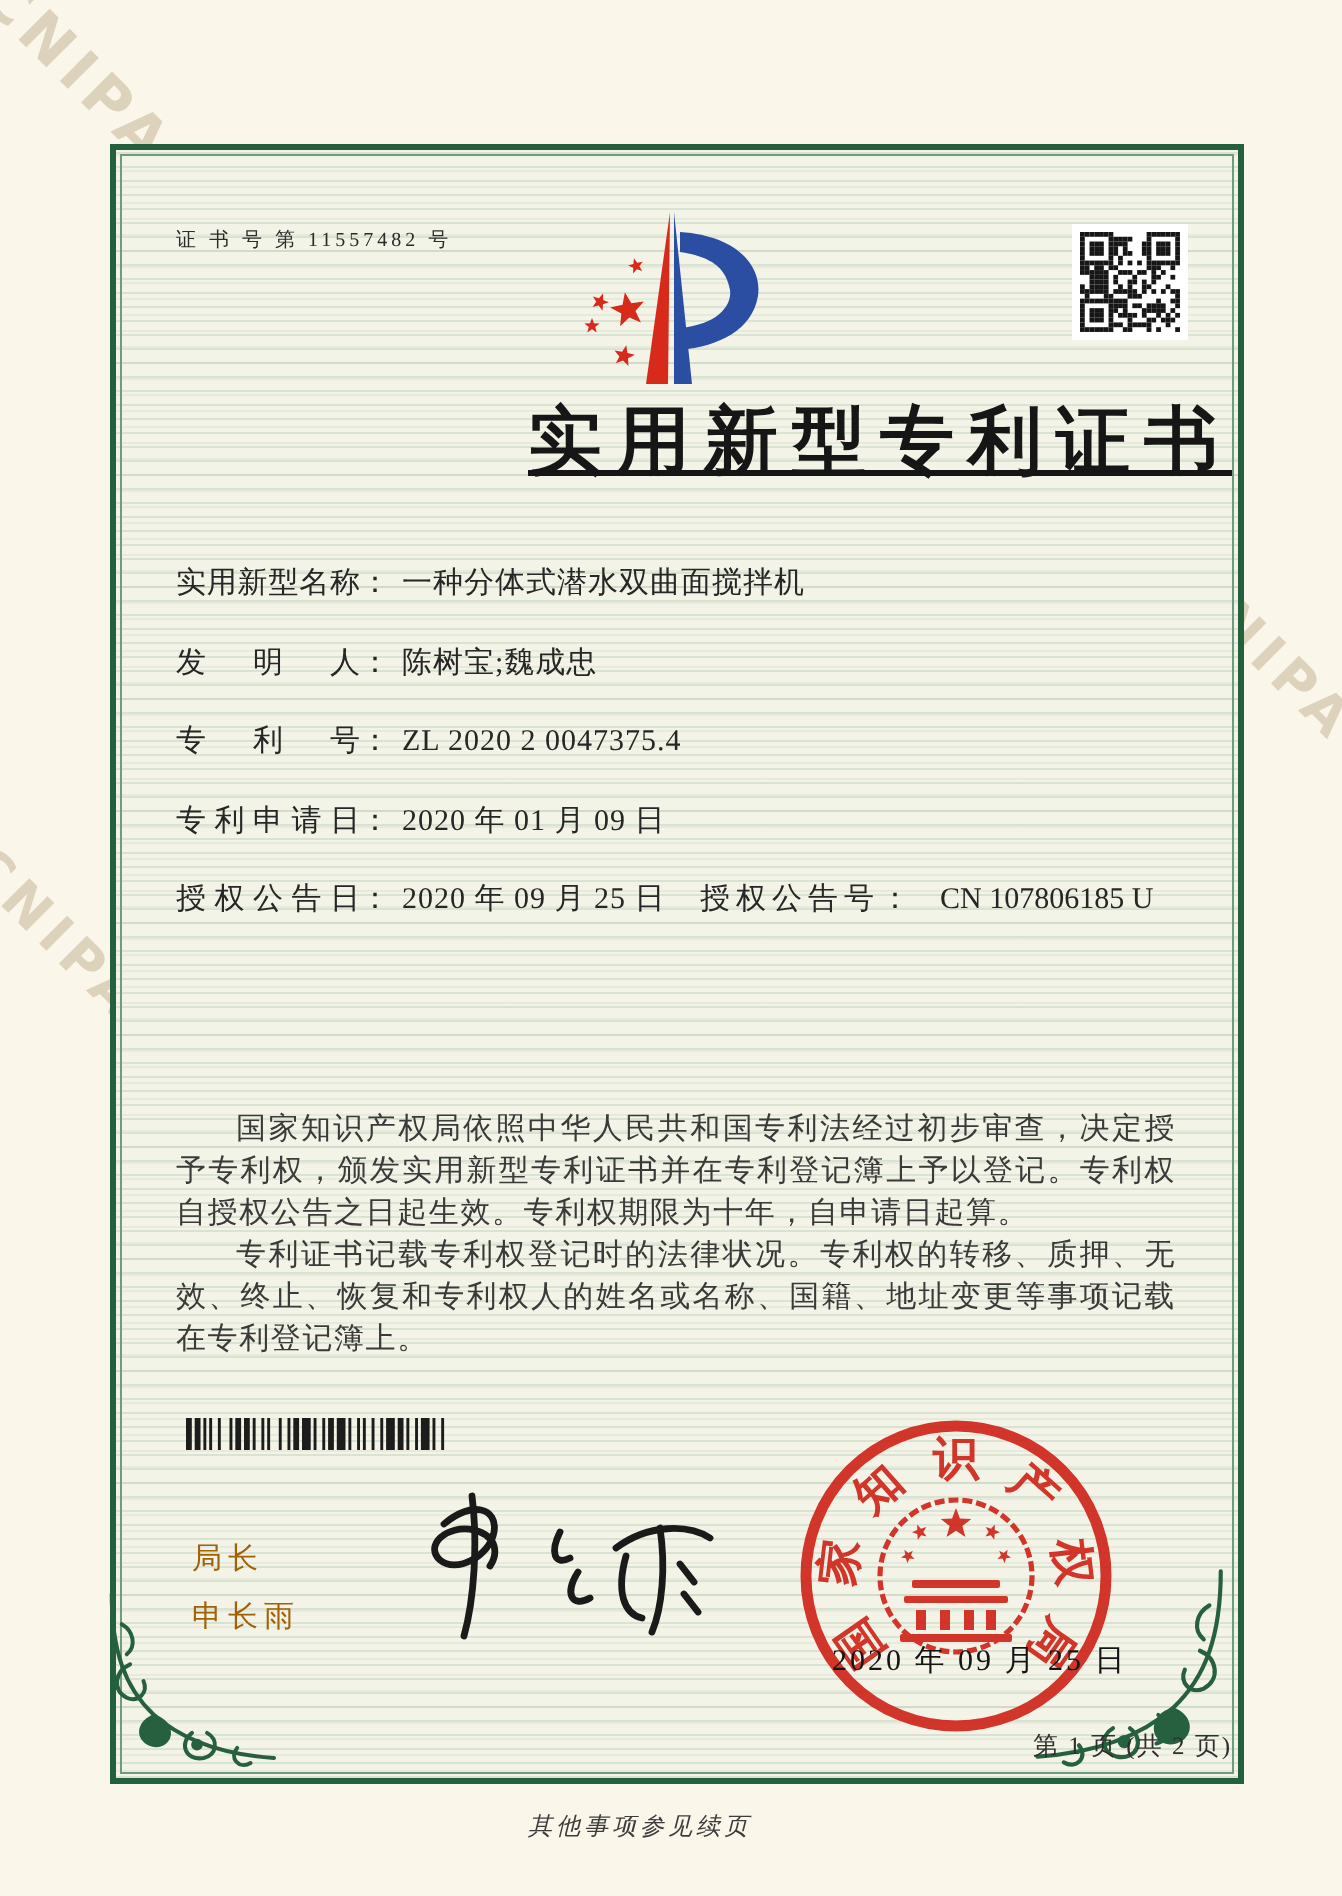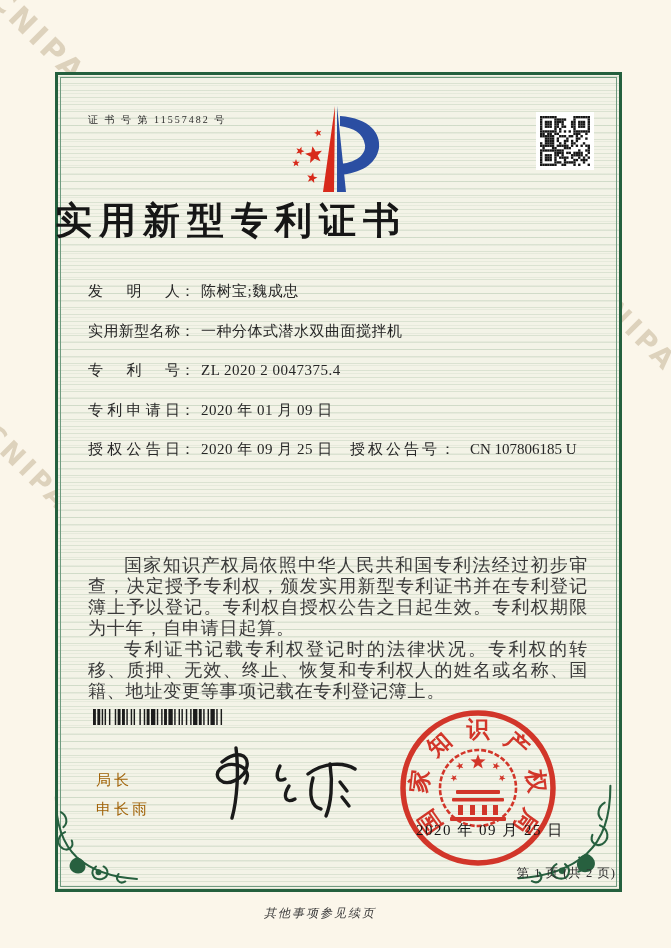--- a/index.html
+++ b/index.html
@@ -12,30 +12,30 @@
 
   
   #frame{position:absolute;left:55px;top:72px;width:561px;height:814px;
          border:3px solid #24603e;background-color:#f3f3e7;
          background-image:repeating-linear-gradient(0deg, rgba(120,158,122,0.20) 0px, rgba(120,158,122,0.20) 1px, transparent 1px, transparent 7px),
                           repeating-linear-gradient(0deg, rgba(120,158,122,0.10) 3px, rgba(120,158,122,0.10) 4px, transparent 4px, transparent 11px);}
   #frame-inner{position:absolute;left:2px;top:2px;right:2px;bottom:2px;border:1px solid #6f9b80;}
 
   .abs{position:absolute;}
   .cert-no{left:88px;top:113px;font-size:10px;color:#2b2b2b;letter-spacing:2px;}
-  .title{left:55px;top:196px;width:561px;text-align:left;font-size:37px;font-weight:bold;color:#161616;letter-spacing:7px;}
+  .title{left:55px;top:196px;width:561px;text-align:right;font-size:37px;font-weight:bold;color:#161616;letter-spacing:7px;text-decoration:underline;}
 
   #fields{left:88px;top:282px;width:500px;font-size:15px;color:#262626;}
   .frow{position:relative;height:39.6px;white-space:nowrap;}
   .flabel{display:inline-block;width:92px;text-align:justify;text-align-last:justify;vertical-align:top;}
   .fcolon{display:inline-block;margin-right:6px;}
   .fvalue{letter-spacing:0.5px;}
   .fpair2{position:absolute;left:262px;top:0;}
 
-  #paragraphs{left:88px;top:555px;width:500px;font-size:18px;line-height:21px;color:#3a3a3a;
+  #paragraphs{left:88px;top:555px;width:500px;font-size:15px;line-height:21px;color:#3a3a3a;
               text-align:justify;letter-spacing:0.8px;}
   #paragraphs p{margin:0;text-indent:2em;}
 
   #barcode{left:93px;top:709px;width:174px;height:16px;}
 
   #officer{left:96px;top:766px;font-size:15px;color:#a16207;line-height:29px;letter-spacing:3px;}
   #signature{left:192px;top:742px;}
 
   #seal{left:396px;top:706px;}
   .seal-date{left:416px;top:821px;font-size:15px;color:#141414;letter-spacing:1.5px;}
@@ -344,22 +344,22 @@
         <rect x="27.80" y="51.60" width="2.38" height="2.38"></rect>
         <rect x="37.32" y="51.60" width="2.38" height="2.38"></rect>
         <rect x="42.08" y="51.60" width="2.38" height="2.38"></rect>
         <rect x="51.60" y="51.60" width="2.38" height="2.38"></rect>
       </g>
   </svg>
 
   <div class="abs title">实用新型专利证书</div>
 
   <div id="fields" class="abs">
+      <div class="frow"><span class="flabel">实用新型名称</span><span class="fcolon">：</span><span class="fvalue">一种分体式潜水双曲面搅拌机</span></div>
       <div class="frow"><span class="flabel">发明人</span><span class="fcolon">：</span><span class="fvalue">陈树宝;魏成忠</span></div>
-      <div class="frow"><span class="flabel">实用新型名称</span><span class="fcolon">：</span><span class="fvalue">一种分体式潜水双曲面搅拌机</span></div>
       <div class="frow"><span class="flabel">专利号</span><span class="fcolon">：</span><span class="fvalue">ZL 2020 2 0047375.4</span></div>
       <div class="frow"><span class="flabel">专利申请日</span><span class="fcolon">：</span><span class="fvalue">2020 年 01 月 09 日</span></div>
       <div class="frow"><span class="flabel">授权公告日</span><span class="fcolon">：</span><span class="fvalue">2020 年 09 月 25 日</span><span class="fpair2"><span style="letter-spacing: 3px; font-family: Liberation Mono, monospace;">授权公告号： </span><span>CN 107806185 U</span></span></div>
     </div>
 
   <div id="paragraphs" class="abs">
       <p>国家知识产权局依照中华人民共和国专利法经过初步审查，决定授予专利权，颁发实用新型专利证书并在专利登记簿上予以登记。专利权自授权公告之日起生效。专利权期限为十年，自申请日起算。</p>
       <p>专利证书记载专利权登记时的法律状况。专利权的转移、质押、无效、终止、恢复和专利权人的姓名或名称、国籍、地址变更等事项记载在专利登记簿上。</p>
     </div>
 

